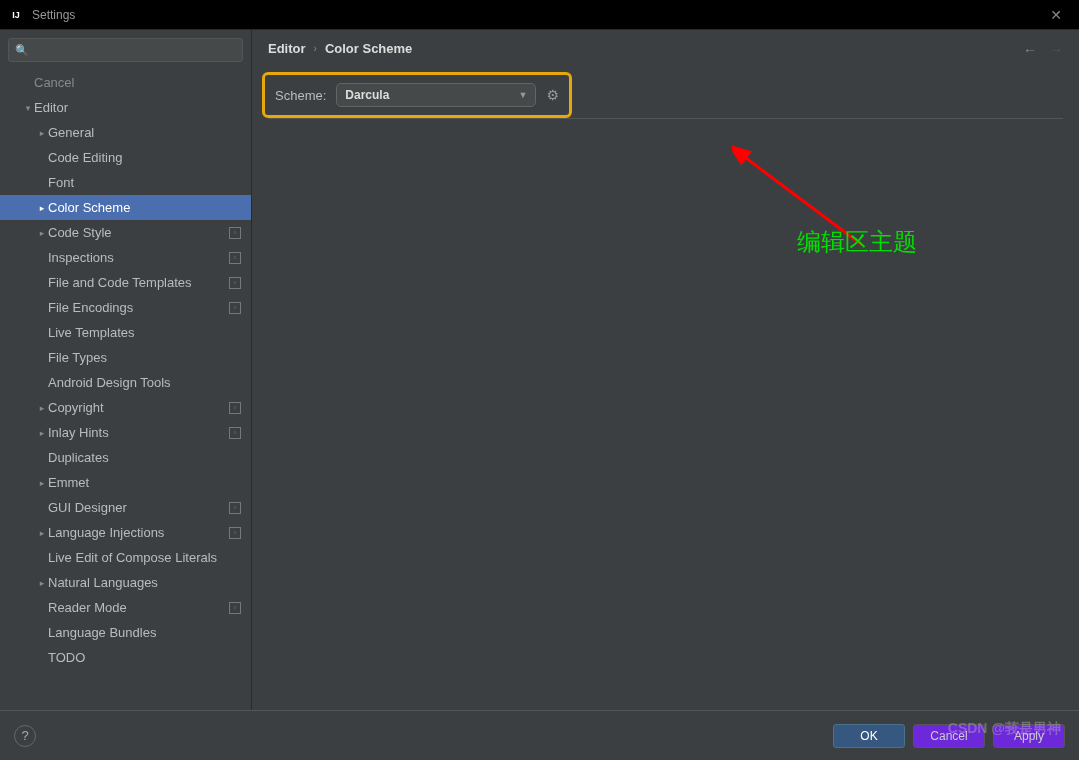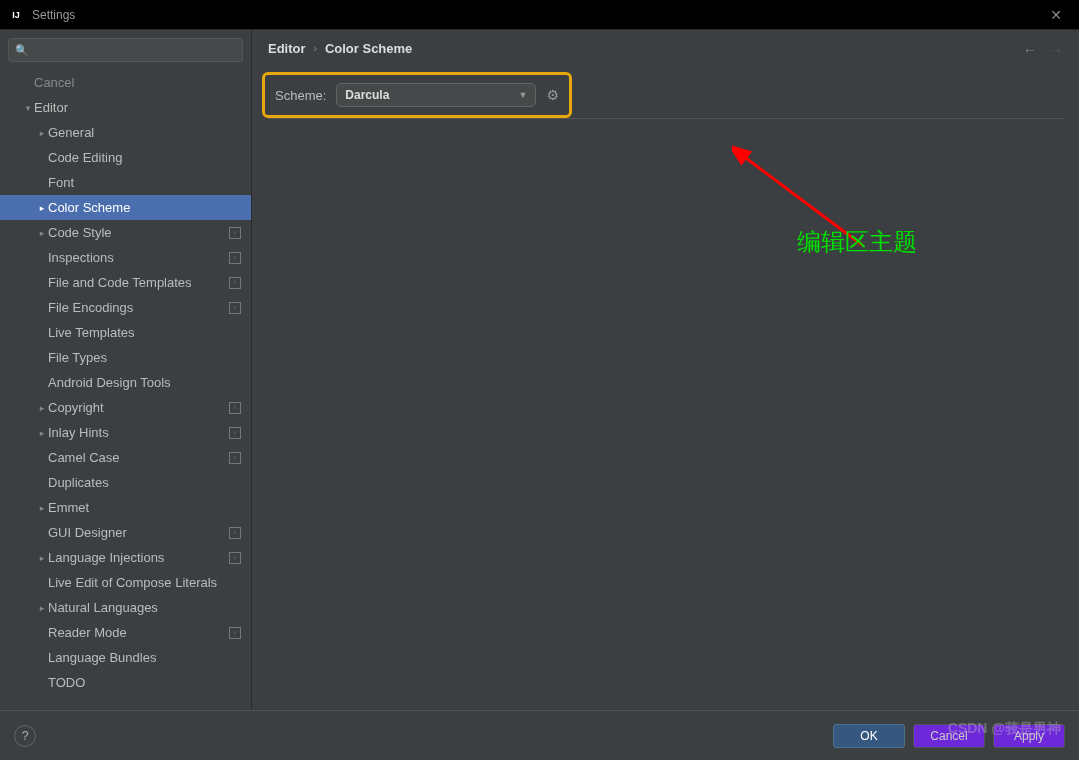--- a/index.html
+++ b/index.html
@@ -135,25 +135,20 @@
           <span class="label">Copyright</span>
           <span class="badge">▫</span>
         </div>
         <div class="tree-item l2">
           <span class="arrow">▸</span>
           <span class="label">Inlay Hints</span>
           <span class="badge">▫</span>
         </div>
         <div class="tree-item l2">
           <span class="arrow"></span>
-          <span class="label">Camel Case</span>
-          <span class="badge">▫</span>
-        </div>
-        <div class="tree-item l2">
-          <span class="arrow"></span>
           <span class="label">Duplicates</span>
         </div>
         <div class="tree-item l2">
           <span class="arrow">▸</span>
           <span class="label">Emmet</span>
         </div>
         <div class="tree-item l2">
           <span class="arrow"></span>
           <span class="label">GUI Designer</span>
           <span class="badge">▫</span>

